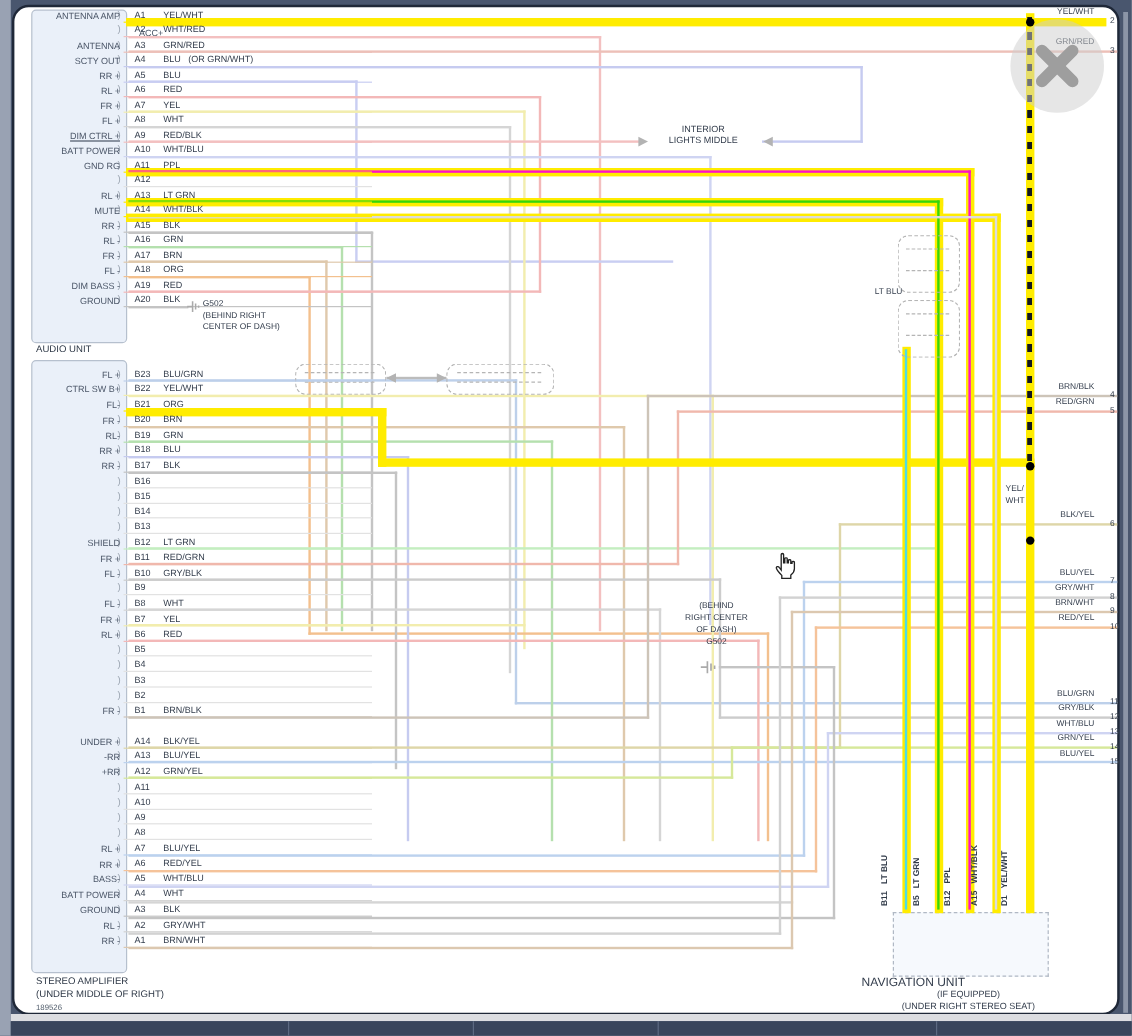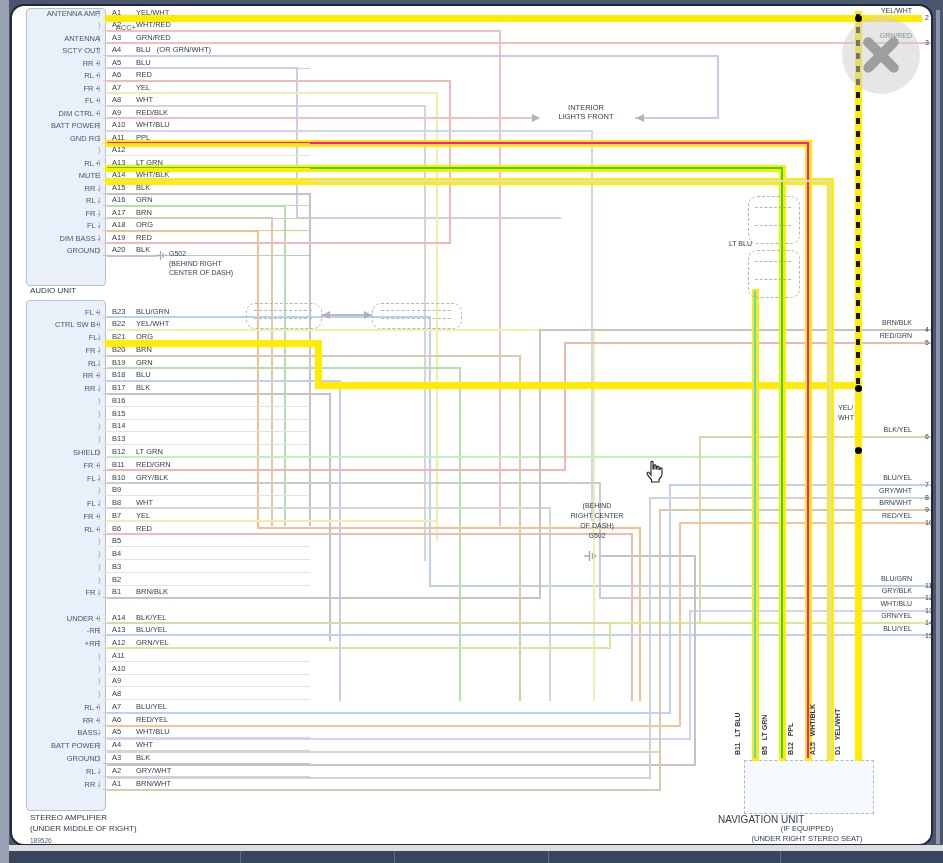--- a/index.html
+++ b/index.html
@@ -61,21 +61,21 @@
   <div id="audio-box" class="connbox"></div>
   <div id="amp-box" class="connbox"></div>
 
   <div class="cap" style="left:30px;top:286px">AUDIO UNIT</div>
   <div class="cap" style="left:30px;top:813px">STEREO AMPLIFIER</div>
   <div class="cap" style="left:30px;top:824px">(UNDER MIDDLE OF RIGHT)</div>
   <div class="cap" style="left:30px;top:837px;font-size:6.5px;color:#55606e">189526</div>
 
   <div class="ann" style="left:538px;top:103px;width:96px;text-align:center;font-size:7.5px;line-height:9px">
     <div>INTERIOR</div>
-    <div>LIGHTS FRONT</div>
+    <div>LIGHTS MIDDLE</div>
   </div>
   <div class="arr-r" style="left:532px;top:114px"></div>
   <div class="arr-l" style="left:636px;top:114px"></div>
 
   <svg class="icon" style="left:155px;top:250px" width="12" height="11" viewBox="0 0 12 11">
     <path d="M1 5.5 H5.5 M5.5 1 V10 M8 3 V8 M10.5 4.5 V6.5" stroke="#aaaaaa" stroke-width="1.3" fill="none"></path>
   </svg>
   <div class="ann" style="left:169px;top:249px;line-height:9.5px">
     <div>G502</div>
     <div>(BEHIND RIGHT</div>
@@ -258,21 +258,21 @@
     <div class="pinrow" style="top: 231.5px; border-bottom: 1px solid rgb(243, 184, 184);"><span class="brk">)</span><span class="pid">A19</span><span class="pclr">RED</span></div>
     <div class="pinrow" style="top: 244px; border-bottom: 1px solid rgb(196, 196, 196);"><span class="brk">)</span><span class="pid">A20</span><span class="pclr">BLK</span></div>
     <div class="conn-lbl" style="top: 8.5px;">ANTENNA AMP</div>
     <div class="conn-lbl" style="top: 23px; margin-left: 36px;">ACC+</div>
     <div class="conn-lbl" style="top: 33.5px;">ANTENNA</div>
     <div class="conn-lbl" style="top: 46px;">SCTY OUT</div>
     <div class="conn-lbl" style="top: 58.5px;">RR +</div>
     <div class="conn-lbl" style="top: 71px;">RL +</div>
     <div class="conn-lbl" style="top: 83.5px;">FR +</div>
     <div class="conn-lbl" style="top: 96px;">FL +</div>
-    <div class="conn-lbl" style="top: 108.5px;">DIM CTRL +</div>
+    <div class="conn-lbl" style="top: 108.5px; text-decoration: underline;">DIM CTRL +</div>
     <div class="conn-lbl" style="top: 121px;">BATT POWER</div>
     <div class="conn-lbl" style="top: 133.5px;">GND RG</div>
     <div class="conn-lbl" style="top: 158.5px;">RL +</div>
     <div class="conn-lbl" style="top: 171px;">MUTE</div>
     <div class="conn-lbl" style="top: 183.5px;">RR -</div>
     <div class="conn-lbl" style="top: 196px;">RL -</div>
     <div class="conn-lbl" style="top: 208.5px;">FR -</div>
     <div class="conn-lbl" style="top: 221px;">FL -</div>
     <div class="conn-lbl" style="top: 233.5px;">DIM BASS -</div>
     <div class="conn-lbl" style="top: 246px;">GROUND</div>

